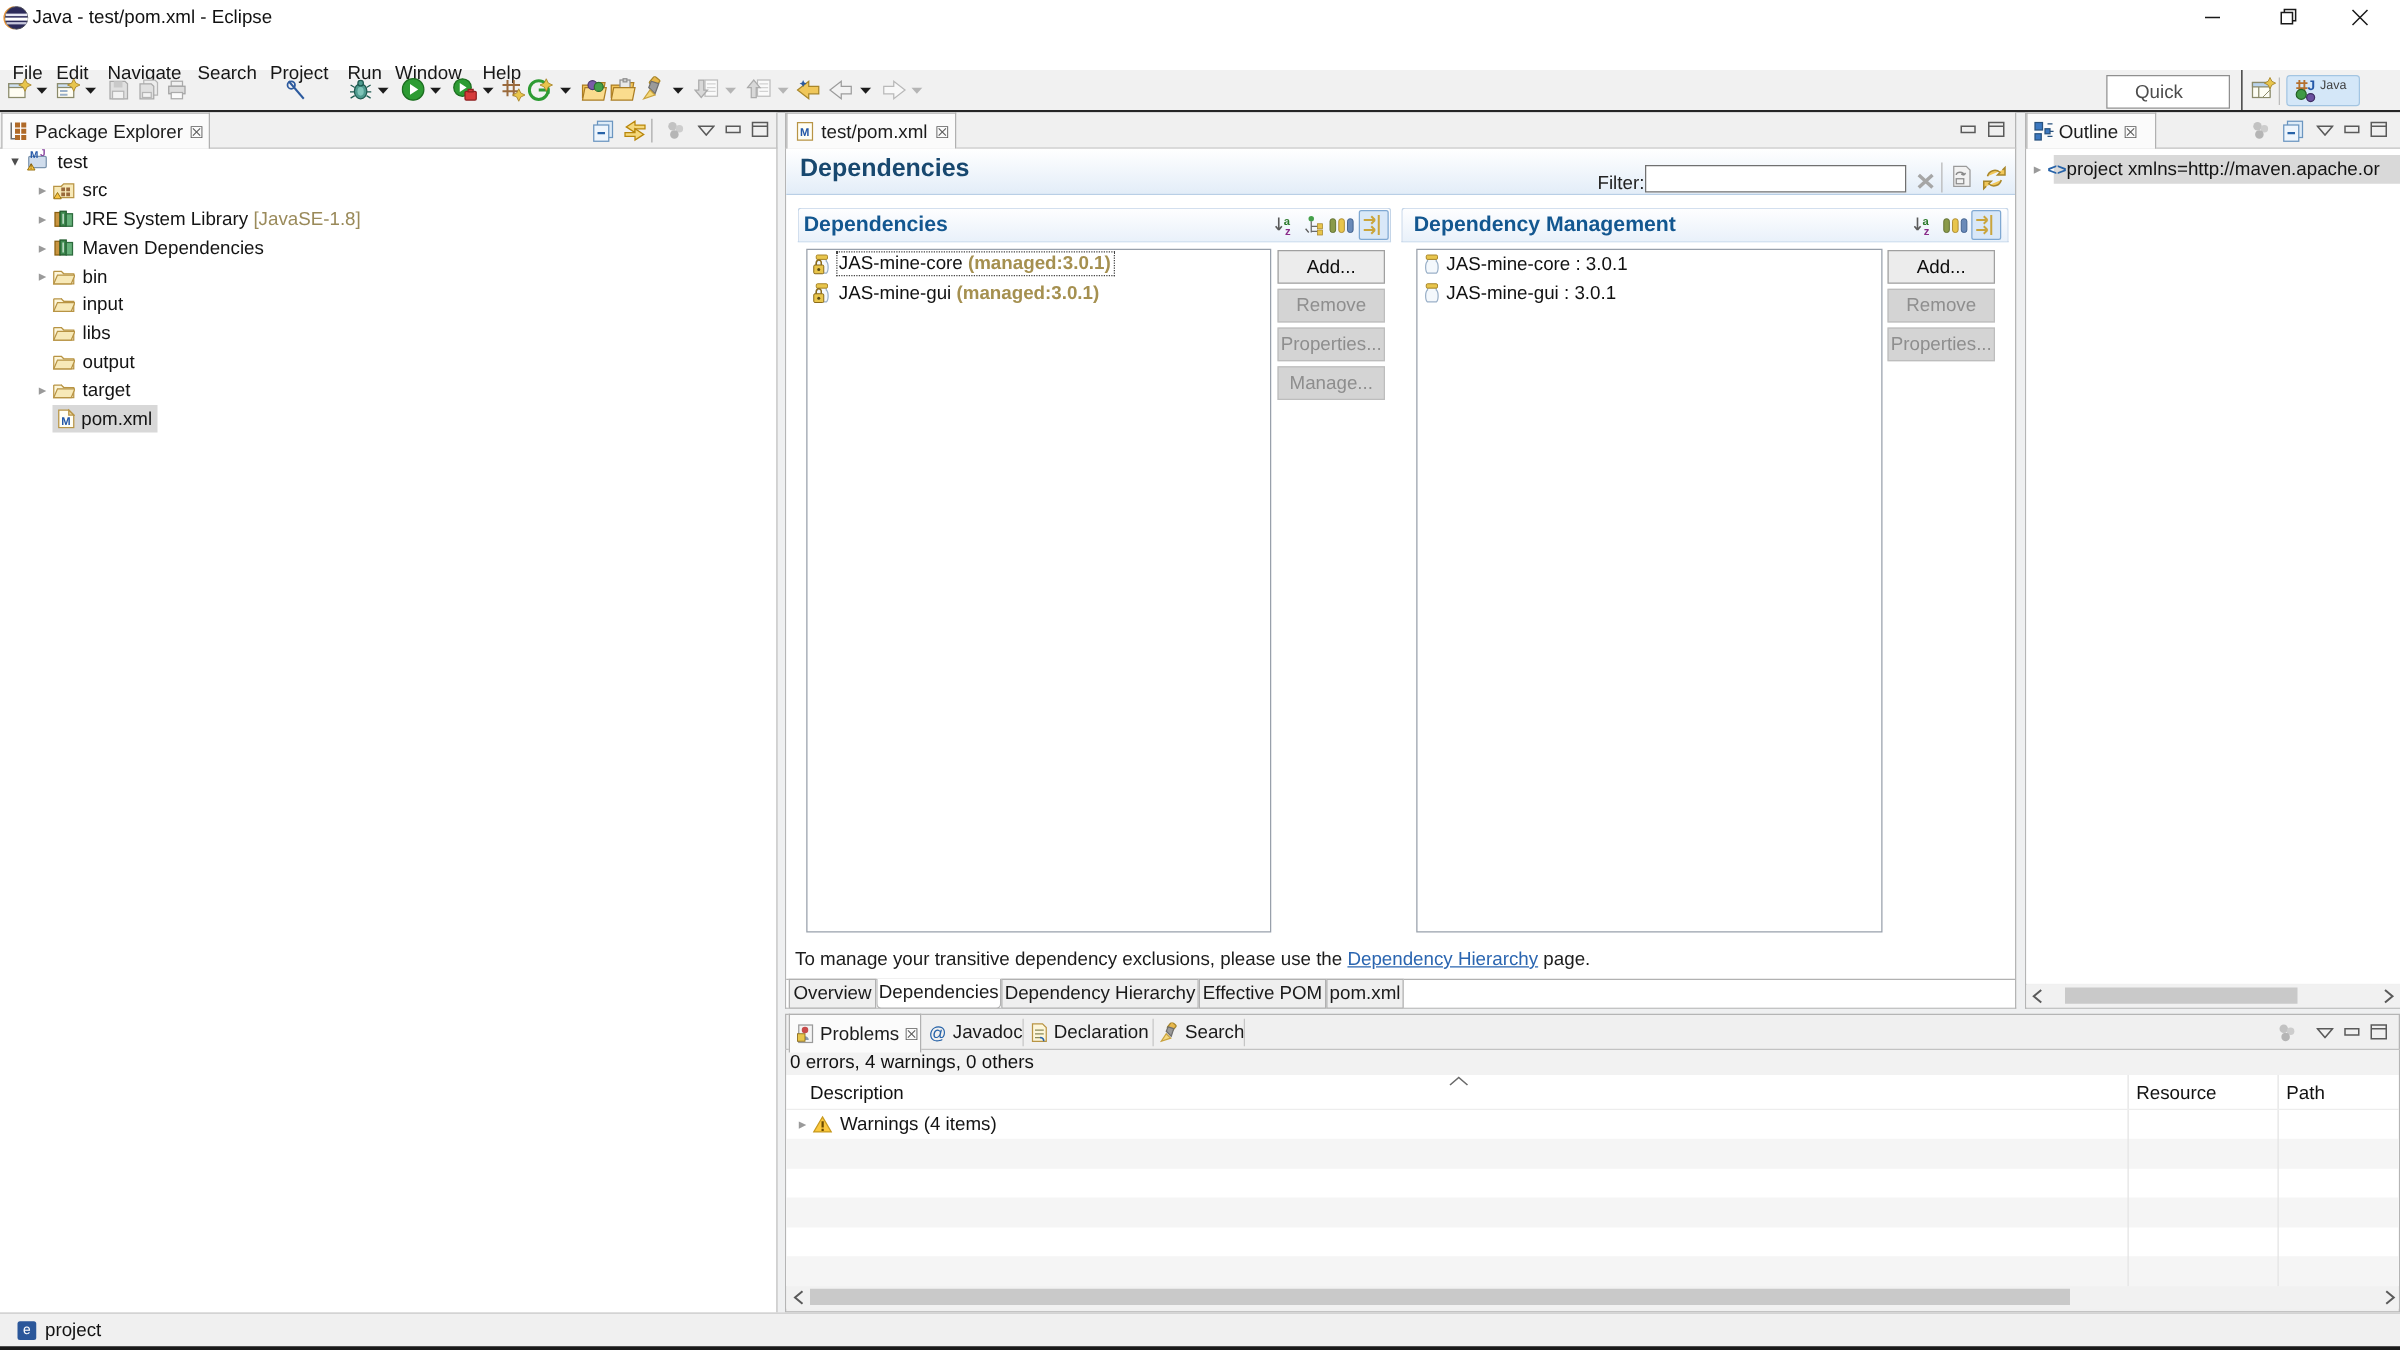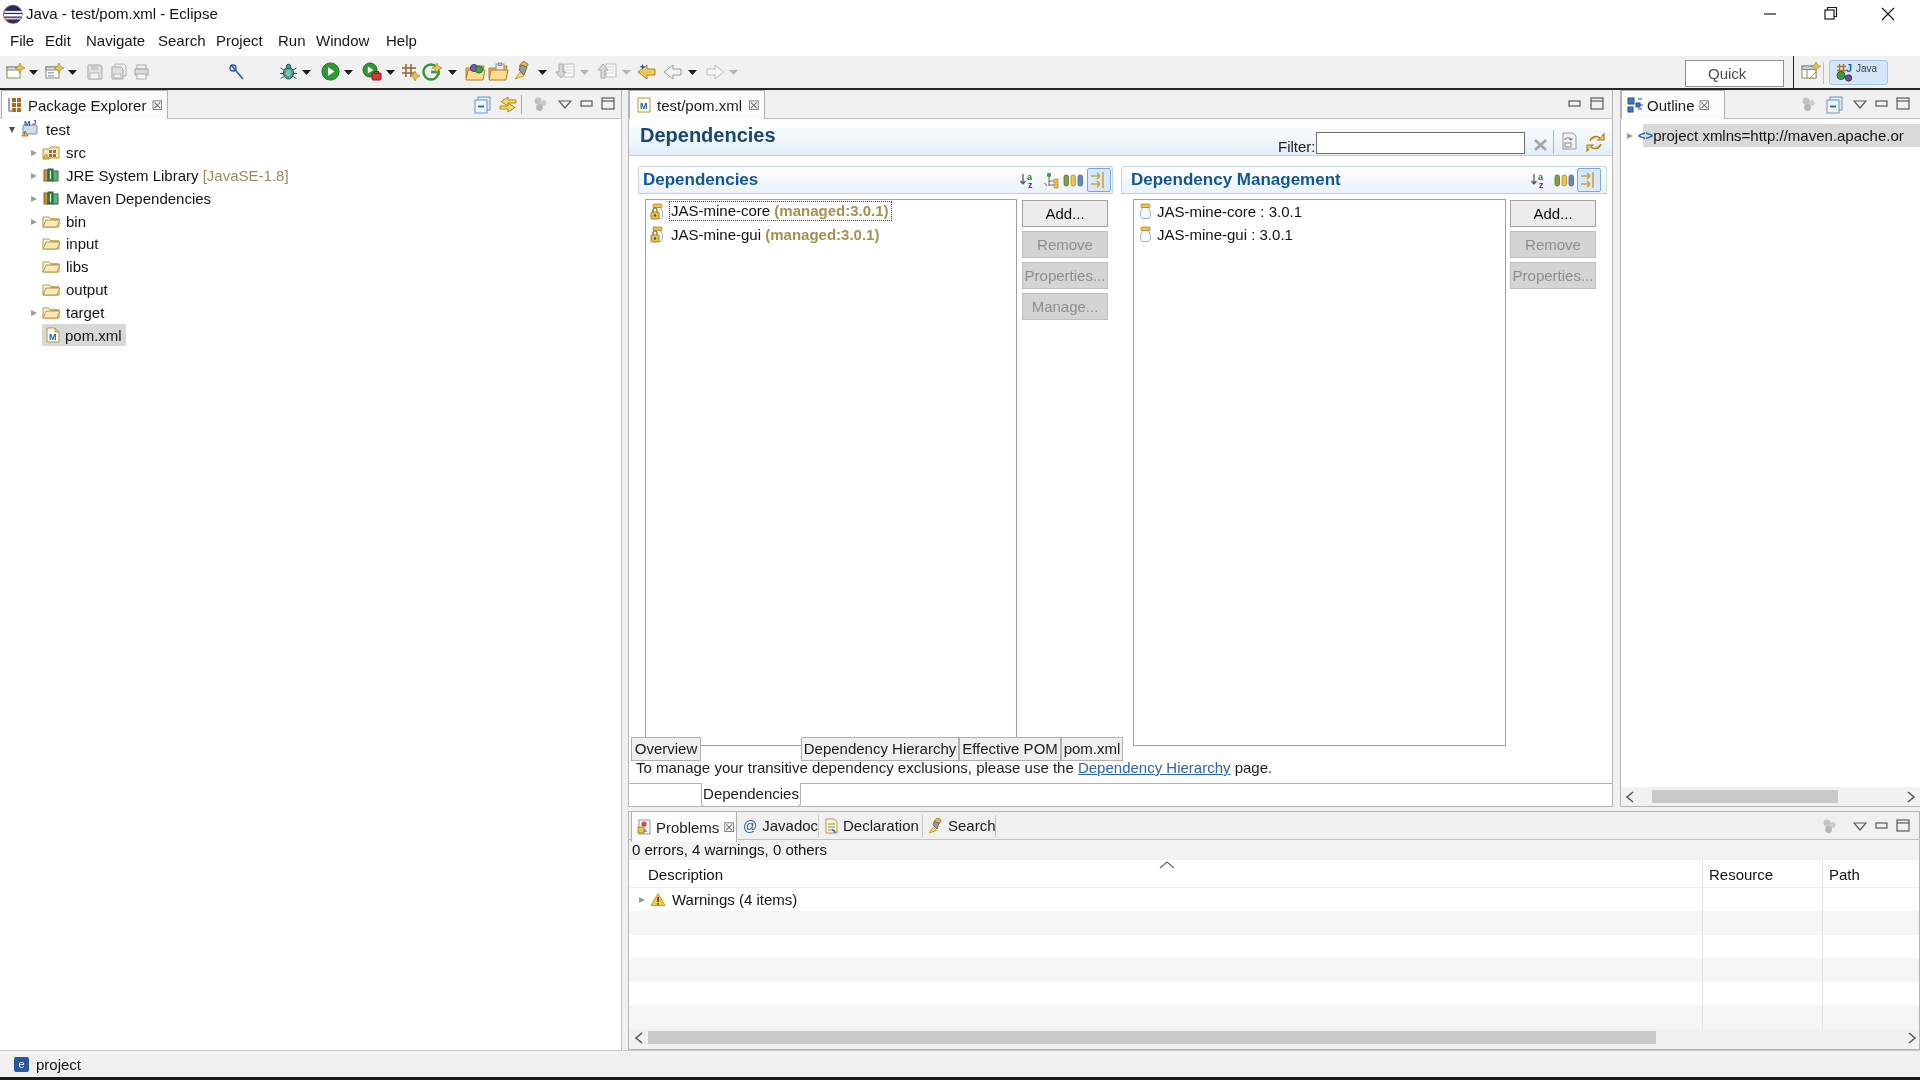--- a/index.html
+++ b/index.html
@@ -3,41 +3,41 @@
 <meta charset="utf-8">
 <style>
 * { margin:0; padding:0; box-sizing:border-box; }
 html,body { width:1920px; height:1080px; overflow:hidden; }
 body { font-family:"Liberation Sans", sans-serif; background:#ffffff; position:relative; font-size:15px; color:#1a1a1a; }
 .abs { position:absolute; }
 
 #titlebar { left:0; top:0; width:1920px; height:28px; background:#ffffff; }
 #titletext { left:26px; top:5px; font-size:15px; color:#111; }
 #menubar { left:0; top:28px; width:1920px; height:28px; background:#ffffff; }
-.menu { position:absolute; top:32px; font-size:15px; color:#161616; }
+.menu { position:absolute; top:50px; font-size:15px; color:#161616; }
 #toolbar { left:0; top:56px; width:1920px; height:32px; background:#f1f1f1; }
 #darkline1 { left:0; top:88px; width:1920px; height:2px; background:#262626; }
 #mainbg { left:0; top:90px; width:1920px; height:960px; background:#eff0f1; }
 
 .viewtab { position:absolute; white-space:nowrap; background:#fbfbfb; border:1px solid #b1b1b1; border-bottom:none; display:flex; align-items:center; padding:0 7px; gap:6px; font-size:15px; color:#1c1c1c; }
 .tabx { color:#5c5c5c; font-size:13px; }
 .striprule { position:absolute; height:1px; background:#c2c2c2; }
 
 .trow { position:absolute; height:22px; display:flex; align-items:center; font-size:15px; color:#141414; white-space:nowrap; }
 .chev { color:#9a9a9a; font-size:12px; width:16px; display:inline-block; text-align:center; }
 .chevd { color:#4d4d4d; }
 
 .sectitle { font-size:17px; font-weight:bold; color:#135790; }
 .btn { position:absolute; width:86px; height:27px; font-size:15px; text-align:center; line-height:25px; }
 .btn.en { background:#ececec; border:1px solid #a0a0a0; color:#0d0d0d; }
 .btn.dis { background:#d4d4d4; border:1px solid #bdbdbd; color:#8e8e8e; }
 .listbox { position:absolute; background:#fff; border:1px solid #98a0ab; }
 .litem { position:absolute; display:flex; align-items:center; font-size:15px; color:#111; white-space:nowrap; }
 .managed { color:#a59050;font-weight:bold; }
-.pagetab { position:absolute; top:737px; height:24px; background:#efefef; border:1px solid #b1b1b1; font-size:15px; color:#1a1a1a; text-align:center; line-height:22px; }
+.pagetab { position:absolute; top:783px; height:24px; background:#efefef; border:1px solid #b1b1b1; font-size:15px; color:#1a1a1a; text-align:center; line-height:22px; }
 .pagetab.active { background:#ffffff; border-top:none; border-radius:0 0 4px 4px; top:783px; height:24px; }
 .pagetab-rule { position:absolute; left:629px; top:783px; width:983px; height:1px; background:#b1b1b1; }
 
 .ptab { position:absolute; top:811px; height:29px; display:flex; align-items:center; gap:5px; padding:0 6px; font-size:15px; color:#1a1a1a; white-space:nowrap; overflow:hidden; }
 .viewtab svg, .ptab svg { flex:none; }
 .colsep { position:absolute; width:1px; background:#e3e3e3; }
 .stripe { position:absolute; left:629px; width:1290px; height:24px; background:#f5f5f5; }
 svg { display:block; }
 </style>
 </head>

